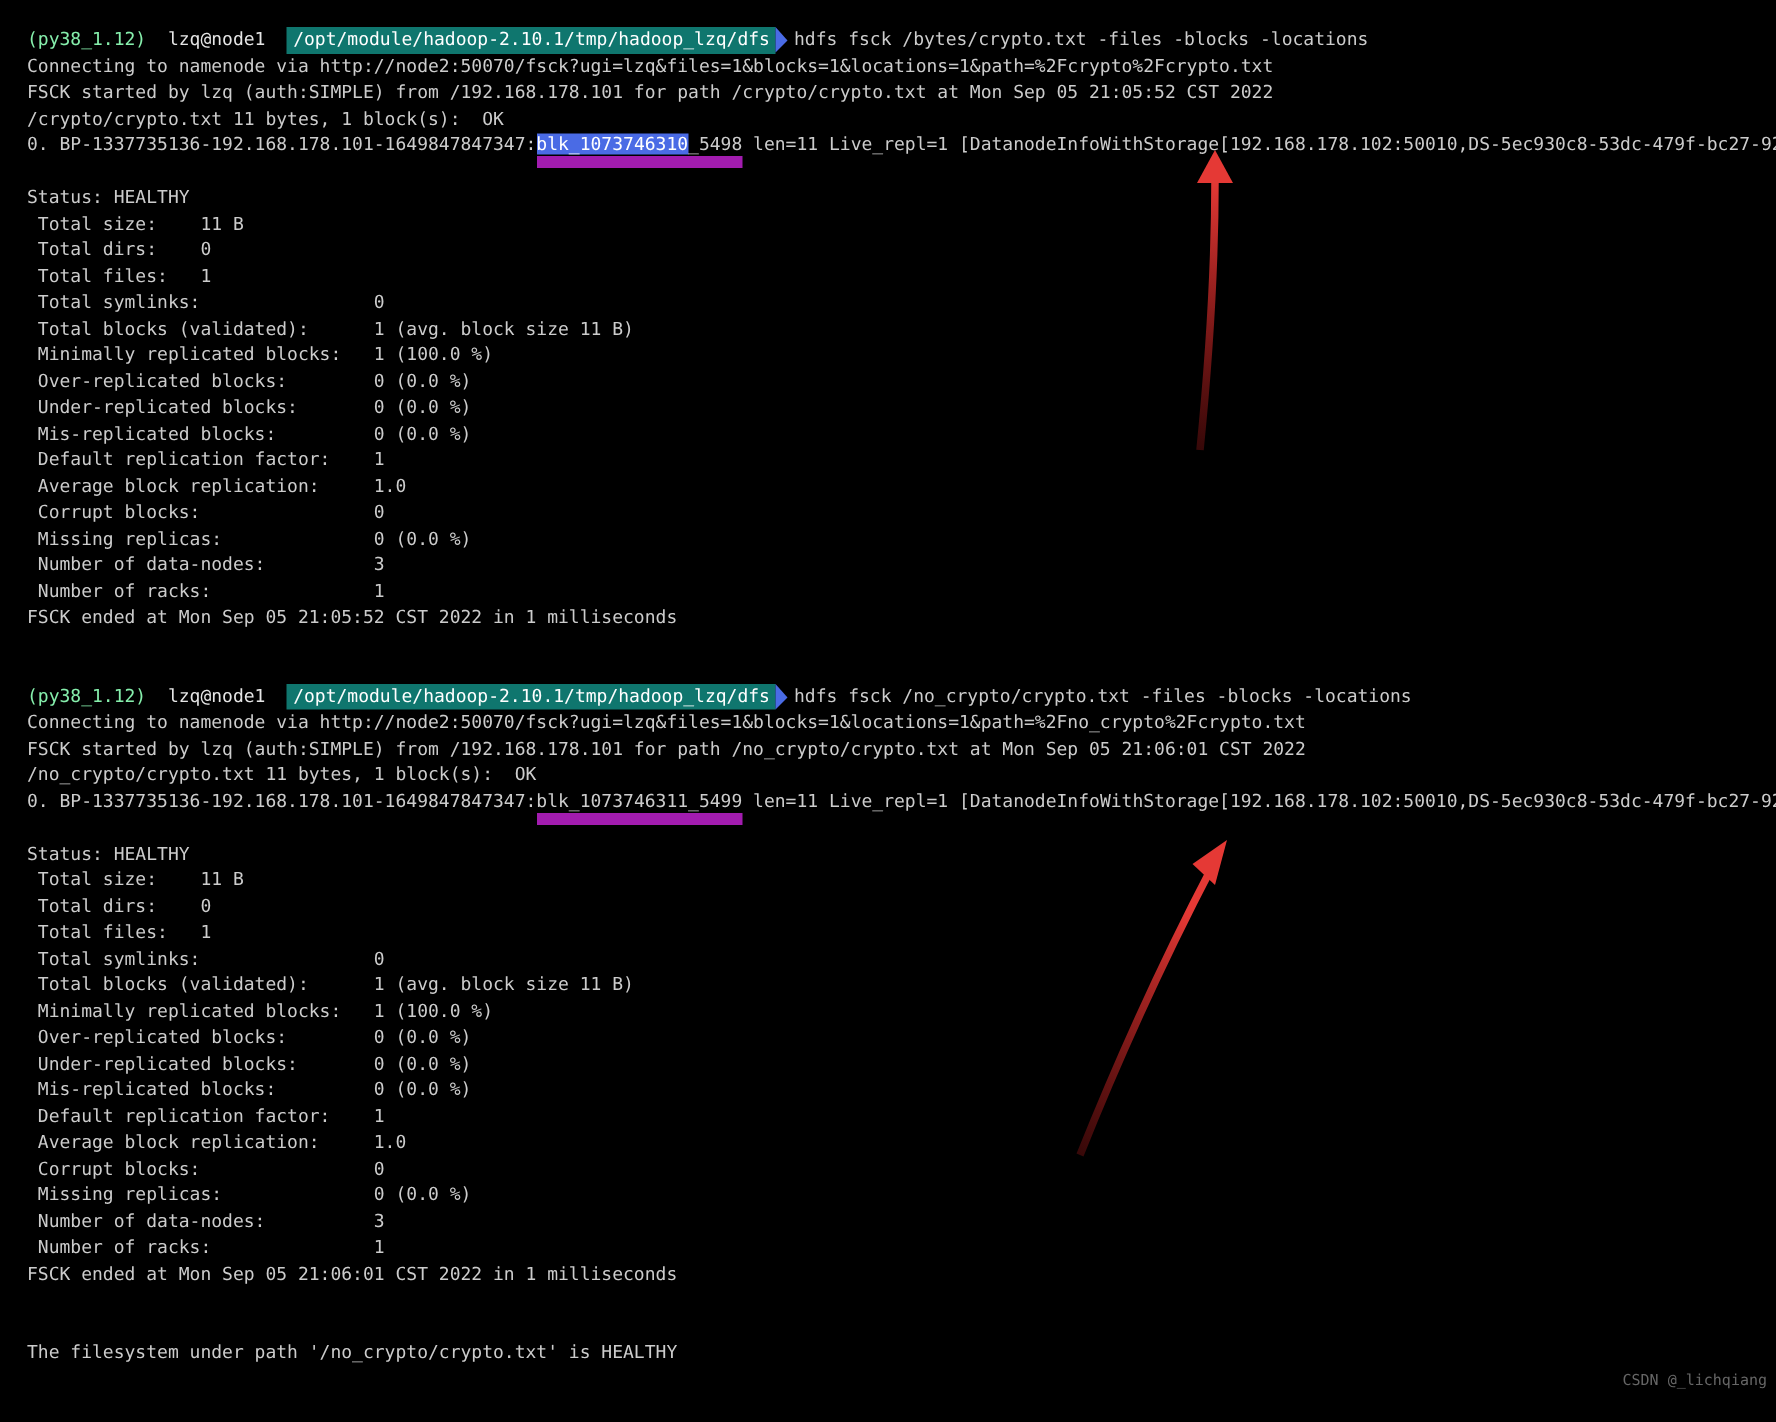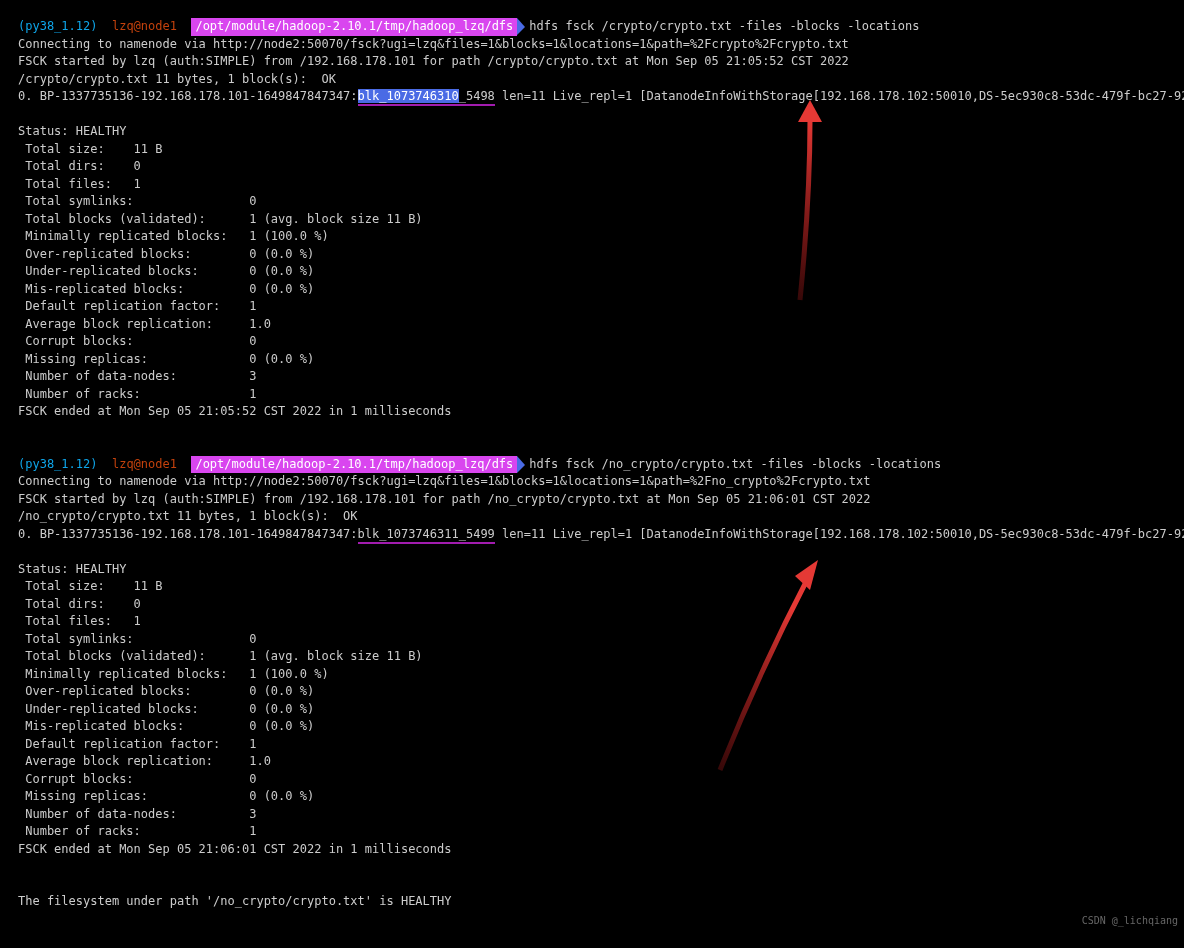--- a/index.html
+++ b/index.html
@@ -9,63 +9,63 @@
       font-family: 'Menlo', 'Consolas', monospace;
       font-size: 12px;
       line-height: 17.5px;
       padding: 18px;
       width: 1184px;
       height: 948px;
       overflow: hidden;
       position: relative;
     }
     .prompt-line { white-space: pre; }
-    .prompt-env { color: #0ea5e9; }
-    .prompt-user { color: #c2410c; }
+    .prompt-env { color: #86efac; }
+    .prompt-user { color: #e5e5e5; }
     .prompt-path {
-      background: #d946ef;
+      background: #0f766e;
       color: #fff;
       padding: 0 4px;
       position: relative;
       display: inline-block;
     }
     .prompt-path::after {
       content: '';
       position: absolute;
       right: -8px;
       top: 0;
       border-top: 9px solid transparent;
       border-bottom: 8px solid transparent;
       border-left: 8px solid #4a6be5;
     }
     .prompt-cmd { color: #ccc; margin-left: 12px; }
     .output { white-space: pre; color: #ccc; }
     .hl-sel { background: #4a6be5; color: #fff; }
     .underline-red {
-      border-bottom: 2px solid #a21caf;
+      border-bottom: 8px solid #a21caf;
       padding-bottom: 1px;
       text-align: right;
     }
     .arrow {
       position: absolute;
       pointer-events: none;
     }
     .watermark {
       position: absolute;
       bottom: 19px;
       right: 6px;
       color: #666;
       font-size: 10px;
     }
   </style>
 </head>
 <body>
 
 <div>
-  <div class="prompt-line"><span class="prompt-env">(py38_1.12)</span>  <span class="prompt-user">lzq@node1</span>  <span class="prompt-path">/opt/module/hadoop-2.10.1/tmp/hadoop_lzq/dfs</span><span class="prompt-cmd">hdfs fsck /crypto/crypto.txt -files -blocks -locations</span></div>
+  <div class="prompt-line"><span class="prompt-env">(py38_1.12)</span>  <span class="prompt-user">lzq@node1</span>  <span class="prompt-path">/opt/module/hadoop-2.10.1/tmp/hadoop_lzq/dfs</span><span class="prompt-cmd">hdfs fsck /bytes/crypto.txt -files -blocks -locations</span></div>
   <div class="output">Connecting to namenode via http://node2:50070/fsck?ugi=lzq&amp;files=1&amp;blocks=1&amp;locations=1&amp;path=%2Fcrypto%2Fcrypto.txt</div>
   <div class="output">FSCK started by lzq (auth:SIMPLE) from /192.168.178.101 for path /crypto/crypto.txt at Mon Sep 05 21:05:52 CST 2022</div>
   <div class="output">/crypto/crypto.txt 11 bytes, 1 block(s):  OK</div>
   <div class="output"><span>0. BP-1337735136-192.168.178.101-1649847847347:</span><span class="underline-red"><span class="hl-sel">blk_1073746310</span><span>_5498</span></span><span> len=11 Live_repl=1 [DatanodeInfoWithStorage[192.168.178.102:50010,DS-5ec930c8-53dc-479f-bc27-9251329bc600,DISK]]</span></div>
   <div class="output">&nbsp;</div>
   <div class="output">Status: HEALTHY</div>
   <div class="output"> Total size:    11 B</div>
   <div class="output"> Total dirs:    0</div>
   <div class="output"> Total files:   1</div>
   <div class="output"> Total symlinks:                0</div>

